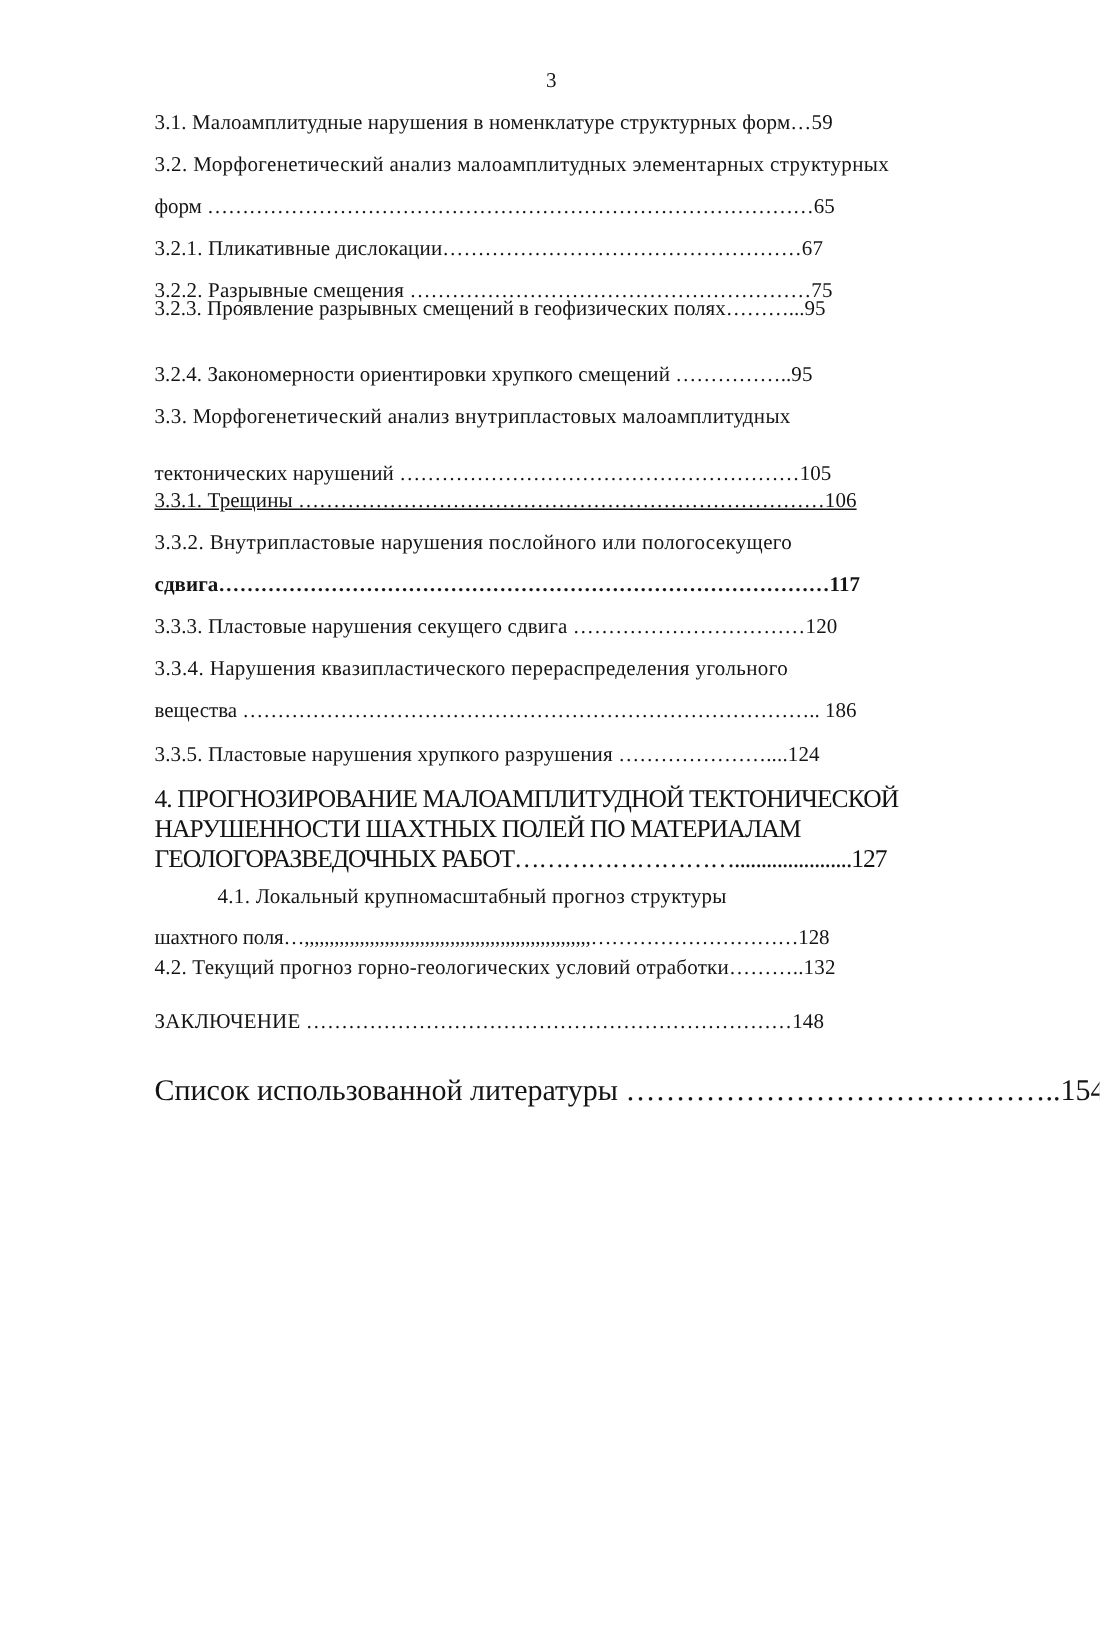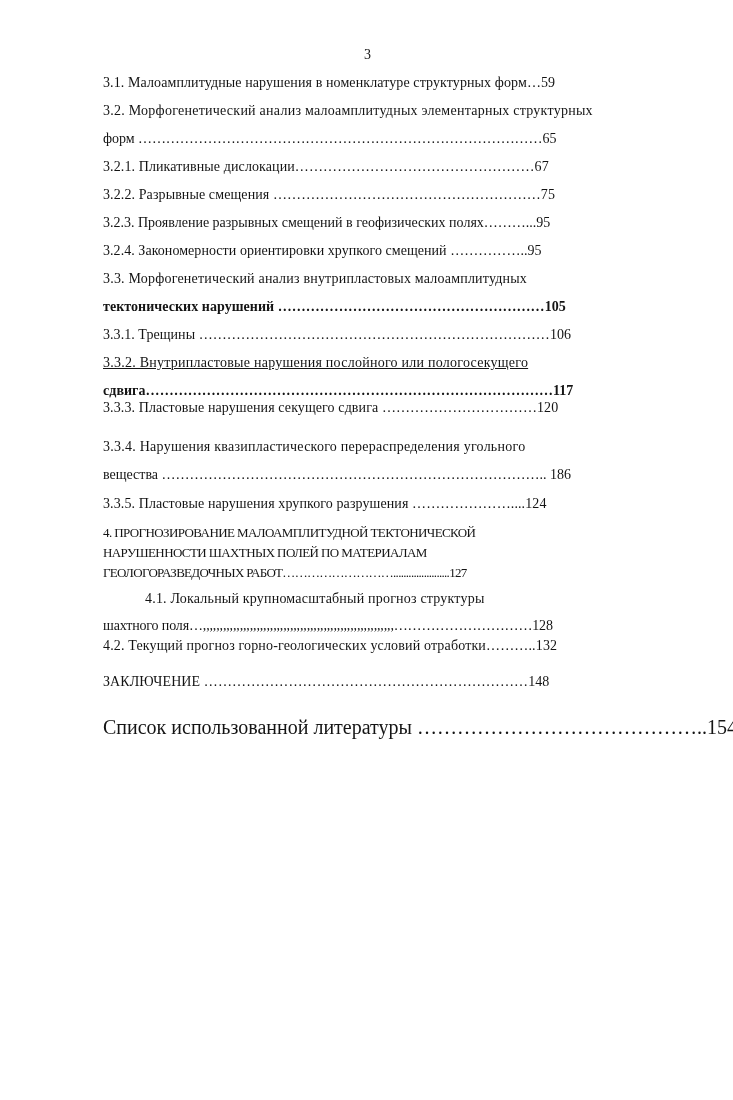--- a/index.html
+++ b/index.html
@@ -1,40 +1,40 @@
 <!DOCTYPE html>
 <html><head>
 <meta charset="utf-8">
 <style>
   html, body { margin: 0; padding: 0; background: #ffffff; }
   body { width: 733px; height: 1100px; position: relative; overflow: hidden;
          font-family: "Liberation Serif", "DejaVu Serif", serif; color: #141414; }
   .page-num { position: absolute; left: 364px; top: 47px; font-size: 14px; }
   .line { position: absolute; left: 103px; white-space: nowrap; font-size: 14px; line-height: 20px; }
   .line.sm { font-size: 20px; }
-  .caps { font-size: 13px; }
+  .caps { font-size: 17px; }
 </style>
 </head>
 <body>
 
 <div class="page-num">3</div>
 
 <div class="line" style="top:73px; letter-spacing:0.1px;">3.1. Малоамплитудные нарушения в номенклатуре структурных форм…59</div>
 <div class="line" style="top:101px; letter-spacing:0.25px;">3.2. Морфогенетический анализ малоамплитудных элементарных структурных</div>
 <div class="line" style="top:129px; letter-spacing:-0.05px;">форм ……………………………………………………………………………65</div>
 <div class="line" style="top:157px; letter-spacing:0.1px;">3.2.1. Пликативные дислокации……………………………………………67</div>
 <div class="line" style="top:185px; letter-spacing:0.1px;text-align:right;">3.2.2. Разрывные смещения …………………………………………………75</div>
-<div class="line" style="top:213px; letter-spacing:0px;text-align:right;">3.2.3. Проявление разрывных смещений в геофизических полях………...95</div>
+<div class="line" style="top:197px; letter-spacing:0px;text-align:right;">3.2.3. Проявление разрывных смещений в геофизических полях………...95</div>
 <div class="line" style="top:241px; letter-spacing:0.05px;">3.2.4. Закономерности ориентировки хрупкого смещений ……………..95</div>
 <div class="line" style="top:269px; letter-spacing:0.2px;">3.3. Морфогенетический анализ внутрипластовых малоамплитудных</div>
-<div class="line" style="top:297px; letter-spacing:0.05px;font-weight:bold;">тектонических нарушений …………………………………………………105</div>
-<div class="line" style="top:325px; letter-spacing:0.05px;">3.3.1. Трещины …………………………………………………………………106</div>
-<div class="line" style="top:353px; letter-spacing:0.25px;text-decoration:underline;">3.3.2. Внутрипластовые нарушения послойного или пологосекущего</div>
+<div class="line" style="top:307px; letter-spacing:0.05px;">тектонических нарушений …………………………………………………105</div>
+<div class="line" style="top:325px; letter-spacing:0.05px;text-decoration:underline;">3.3.1. Трещины …………………………………………………………………106</div>
+<div class="line" style="top:353px; letter-spacing:0.25px;">3.3.2. Внутрипластовые нарушения послойного или пологосекущего</div>
 <div class="line" style="top:381px; letter-spacing:0.05px;font-weight:bold;">сдвига……………………………………………………………………………117</div>
-<div class="line" style="top:398px; letter-spacing:0.1px;">3.3.3. Пластовые нарушения секущего сдвига ……………………………120</div>
+<div class="line" style="top:409px; letter-spacing:0.1px;">3.3.3. Пластовые нарушения секущего сдвига ……………………………120</div>
 <div class="line" style="top:437px; letter-spacing:0.25px;">3.3.4. Нарушения квазипластического перераспределения угольного</div>
 <div class="line" style="top:465px; letter-spacing:0px;">вещества ……………………………………………………………………….. 186</div>
 <div class="line" style="top:494px; letter-spacing:0.1px;">3.3.5. Пластовые нарушения хрупкого разрушения …………………....124</div>
 
 <div class="line caps" style="top:523px; letter-spacing:-0.6px;">4. ПРОГНОЗИРОВАНИЕ МАЛОАМПЛИТУДНОЙ ТЕКТОНИЧЕСКОЙ</div>
 <div class="line caps" style="top:543px; letter-spacing:-0.6px;">НАРУШЕННОСТИ ШАХТНЫХ ПОЛЕЙ ПО МАТЕРИАЛАМ</div>
 <div class="line caps" style="top:563px; letter-spacing:-0.7px;">ГЕОЛОГОРАЗВЕДОЧНЫХ РАБОТ………………………......................127</div>
 
 <div class="line" style="top:589px; letter-spacing:0.2px;margin-left:42px;">4.1. Локальный крупномасштабный прогноз структуры</div>
 <div class="line" style="top:616px; letter-spacing:-0.15px;">шахтного поля…,,,,,,,,,,,,,,,,,,,,,,,,,,,,,,,,,,,,,,,,,,,,,,,,,,,,,,,,,…………………………128</div>

